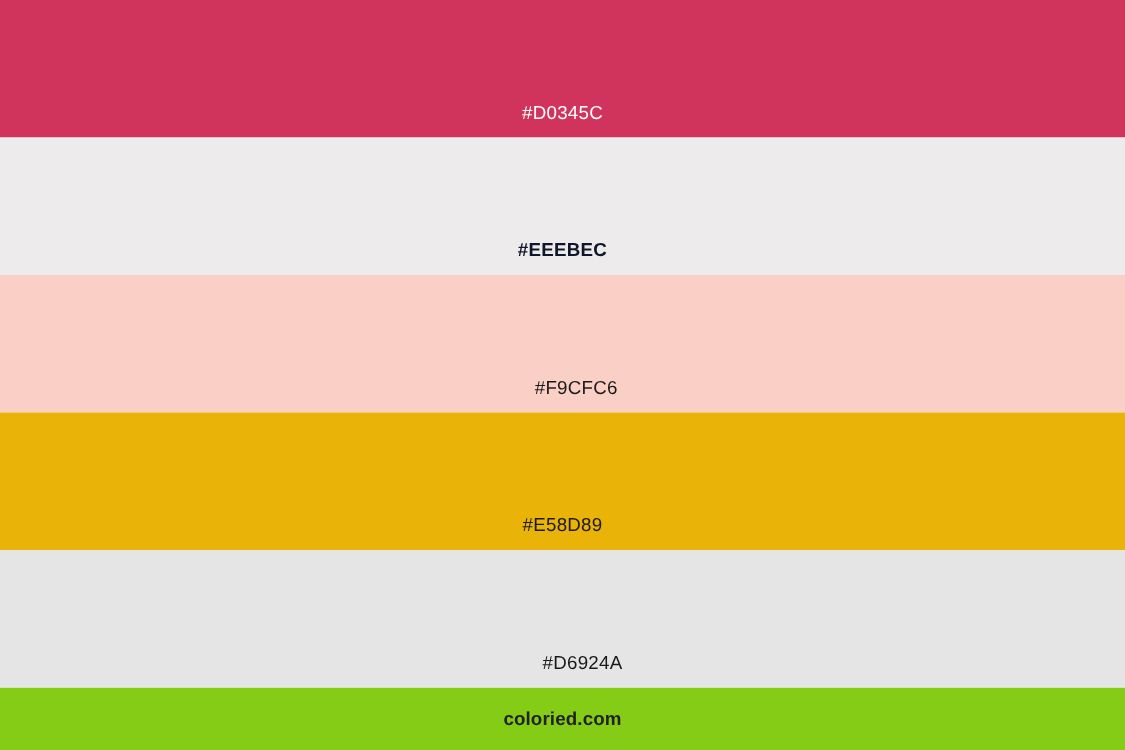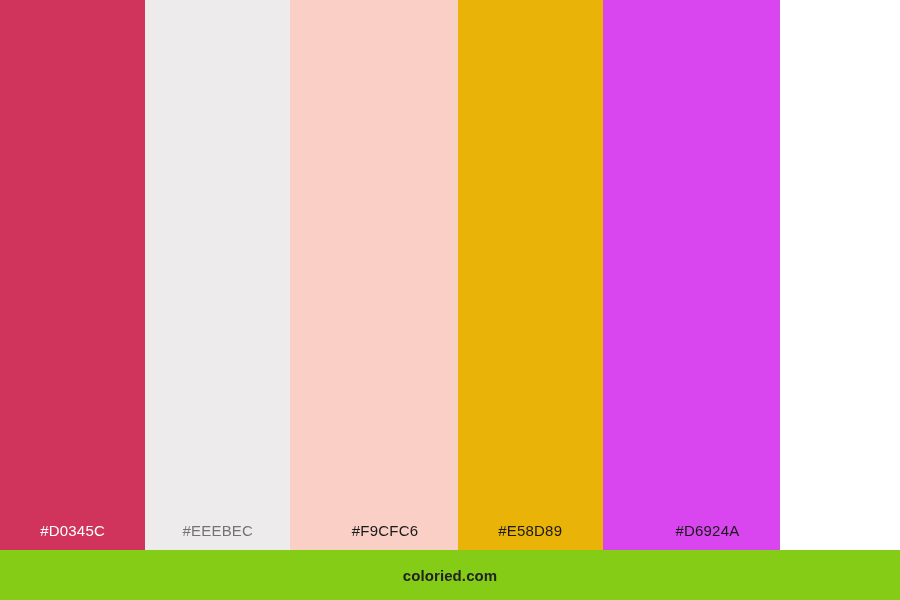--- a/index.html
+++ b/index.html
@@ -15,22 +15,22 @@
   }
   #palette-page {
     width: 900px;
     height: 600px;
     display: flex;
     flex-direction: column;
     background: #ffffff;
   }
   #swatch-strip {
     display: flex;
-    flex-direction: row;
-    width: 780px;
+    flex-direction: column;
+    width: 900px;
     height: 550px;
     border-radius: 13px;
   }
   .swatch {
     flex: 1 1 20%;
     height: 550px;
     position: relative;
     display: flex;
     align-items: flex-end;
     justify-content: center;
@@ -67,32 +67,32 @@
 
 <div id="palette-page">
 
   <div id="swatch-strip">
 
     <div class="swatch" style="background-color: rgb(208, 52, 92);">
       <span class="swatch-label" style="color: rgb(255, 255, 255);">#D0345C</span>
     </div>
 
     <div class="swatch" style="background-color: rgb(238, 235, 236);">
-      <span class="swatch-label" style="color: #737373;">#EEEBEC</span>
+      <span class="swatch-label" style="color: #0f172a; font-weight: bold;">#EEEBEC</span>
     </div>
 
     <div class="swatch" style="background-color: rgb(249, 207, 198); padding-left: 22px;">
       <span class="swatch-label" style="color: rgb(26, 26, 26);">#F9CFC6</span>
     </div>
 
     <div class="swatch" style="background-color: #eab308;">
       <span class="swatch-label" style="color: rgb(26, 26, 26);">#E58D89</span>
     </div>
 
-    <div class="swatch" style="background-color: #d946ef; padding-left: 32px;">
+    <div class="swatch" style="background-color: #e5e5e5; padding-left: 32px;">
       <span class="swatch-label" style="color: rgb(26, 26, 26);">#D6924A</span>
     </div>
 
   </div>
 
   <div id="footer">
     <span id="footer-brand">coloried.com</span>
   </div>
 
 </div>

